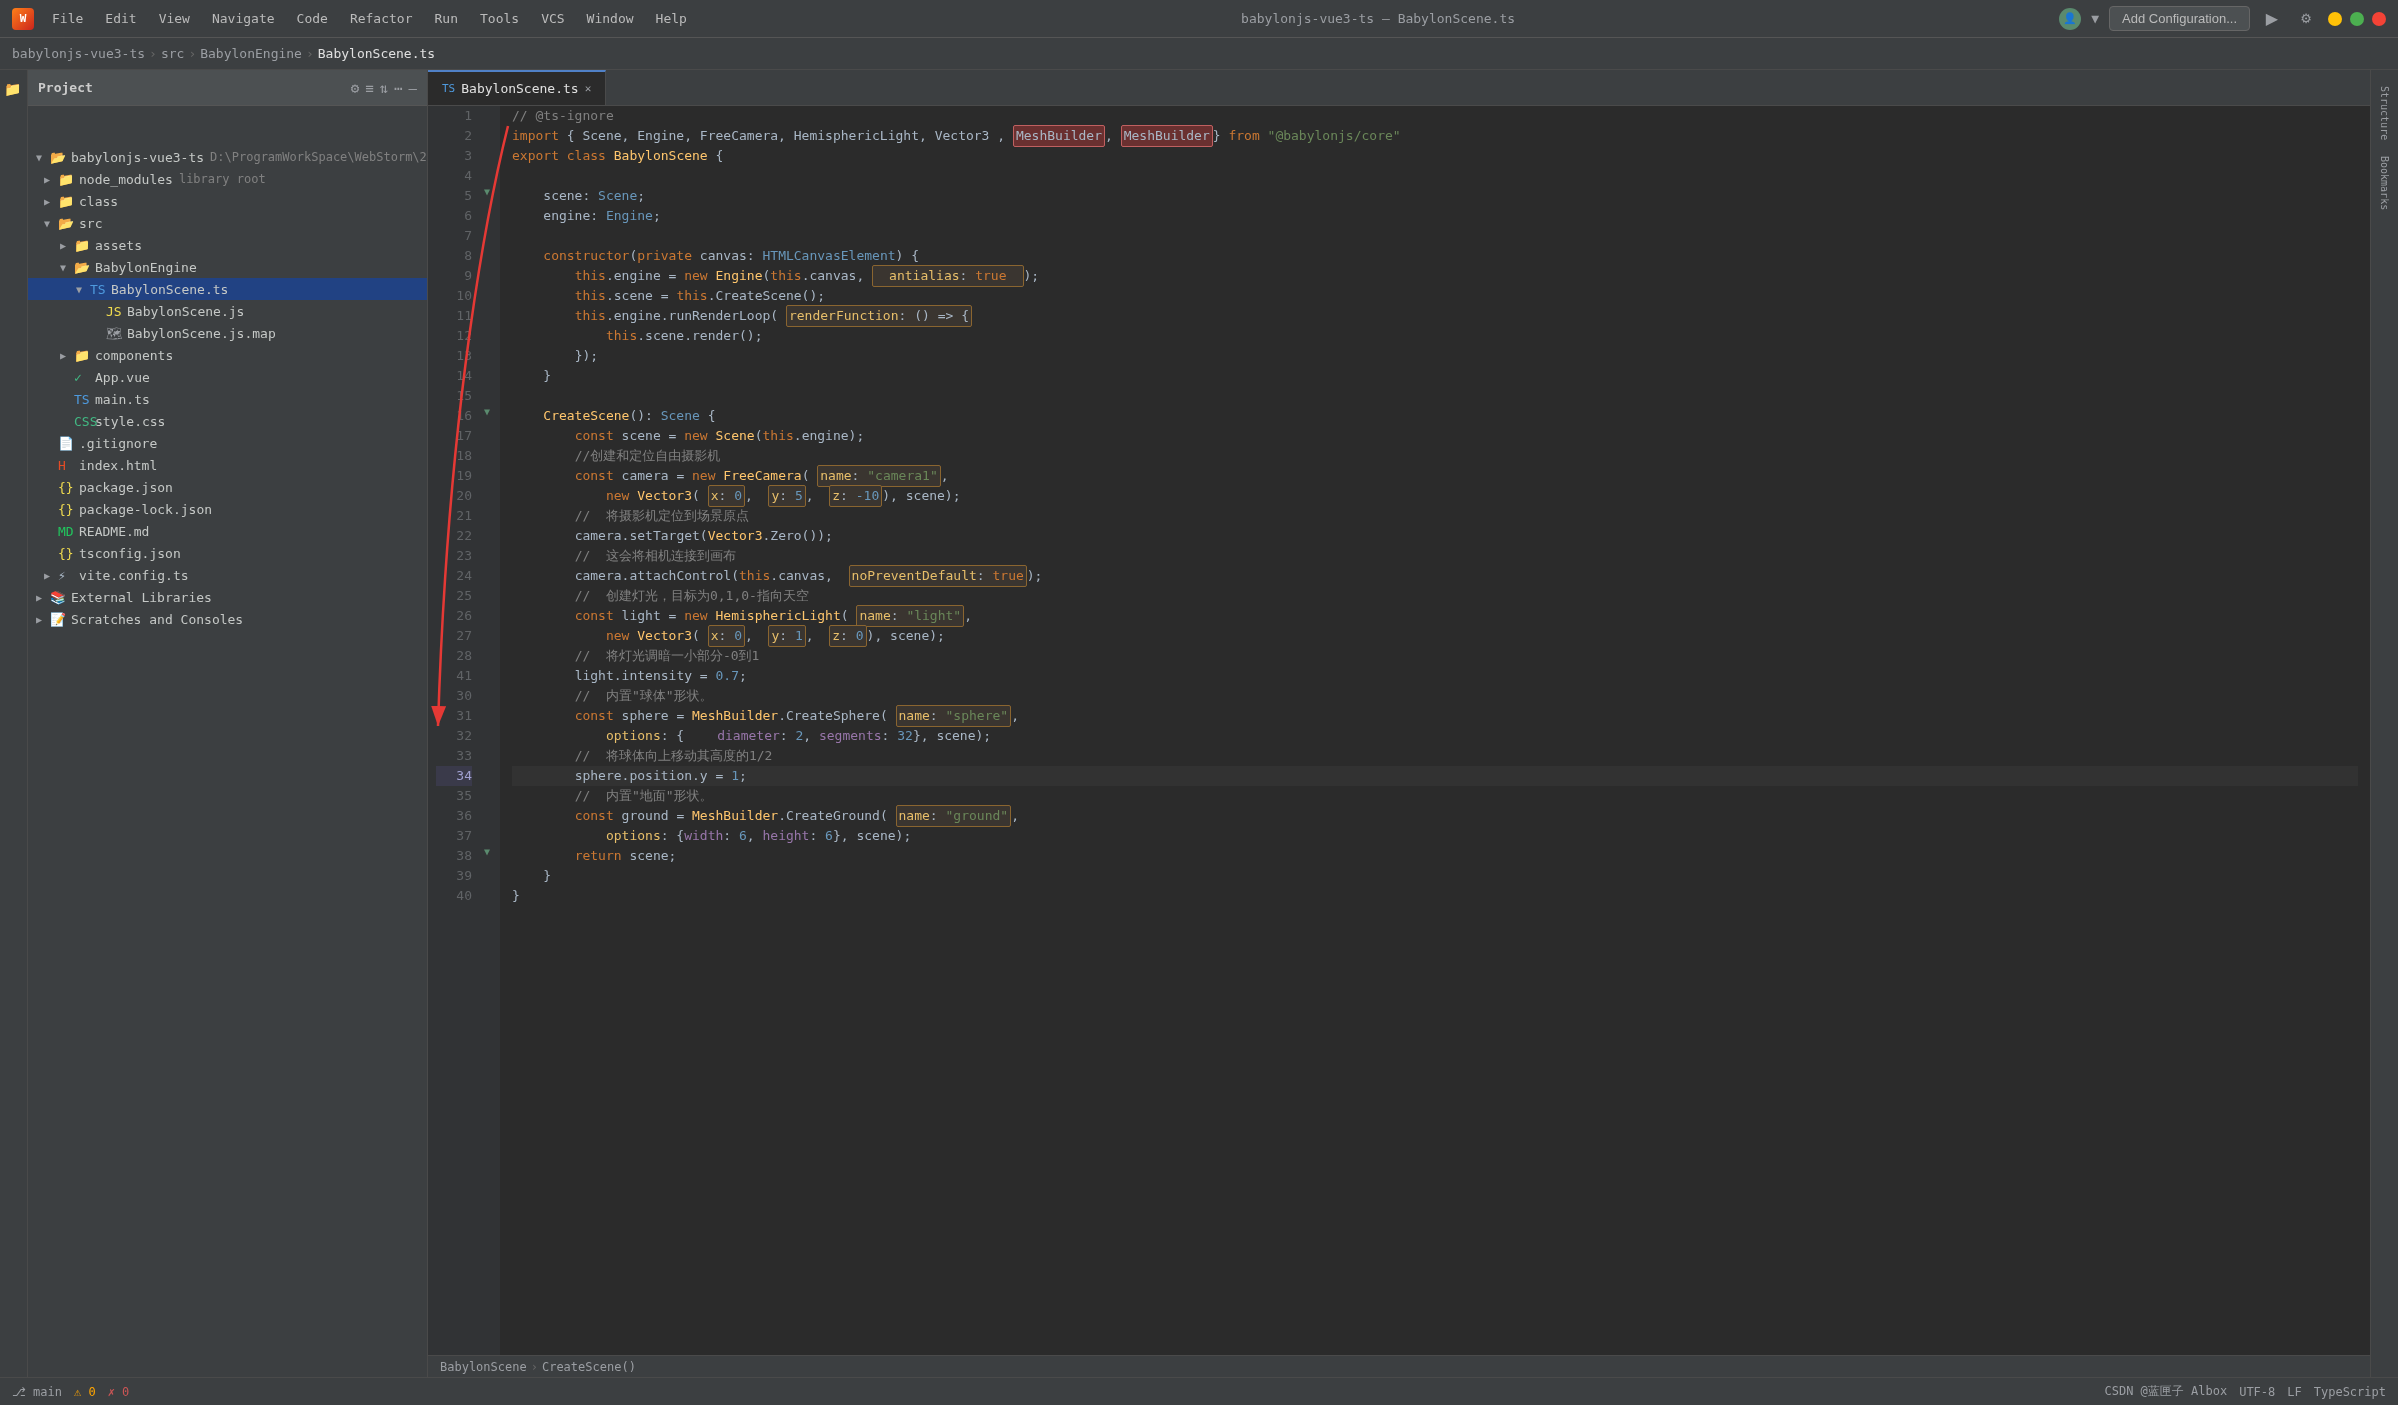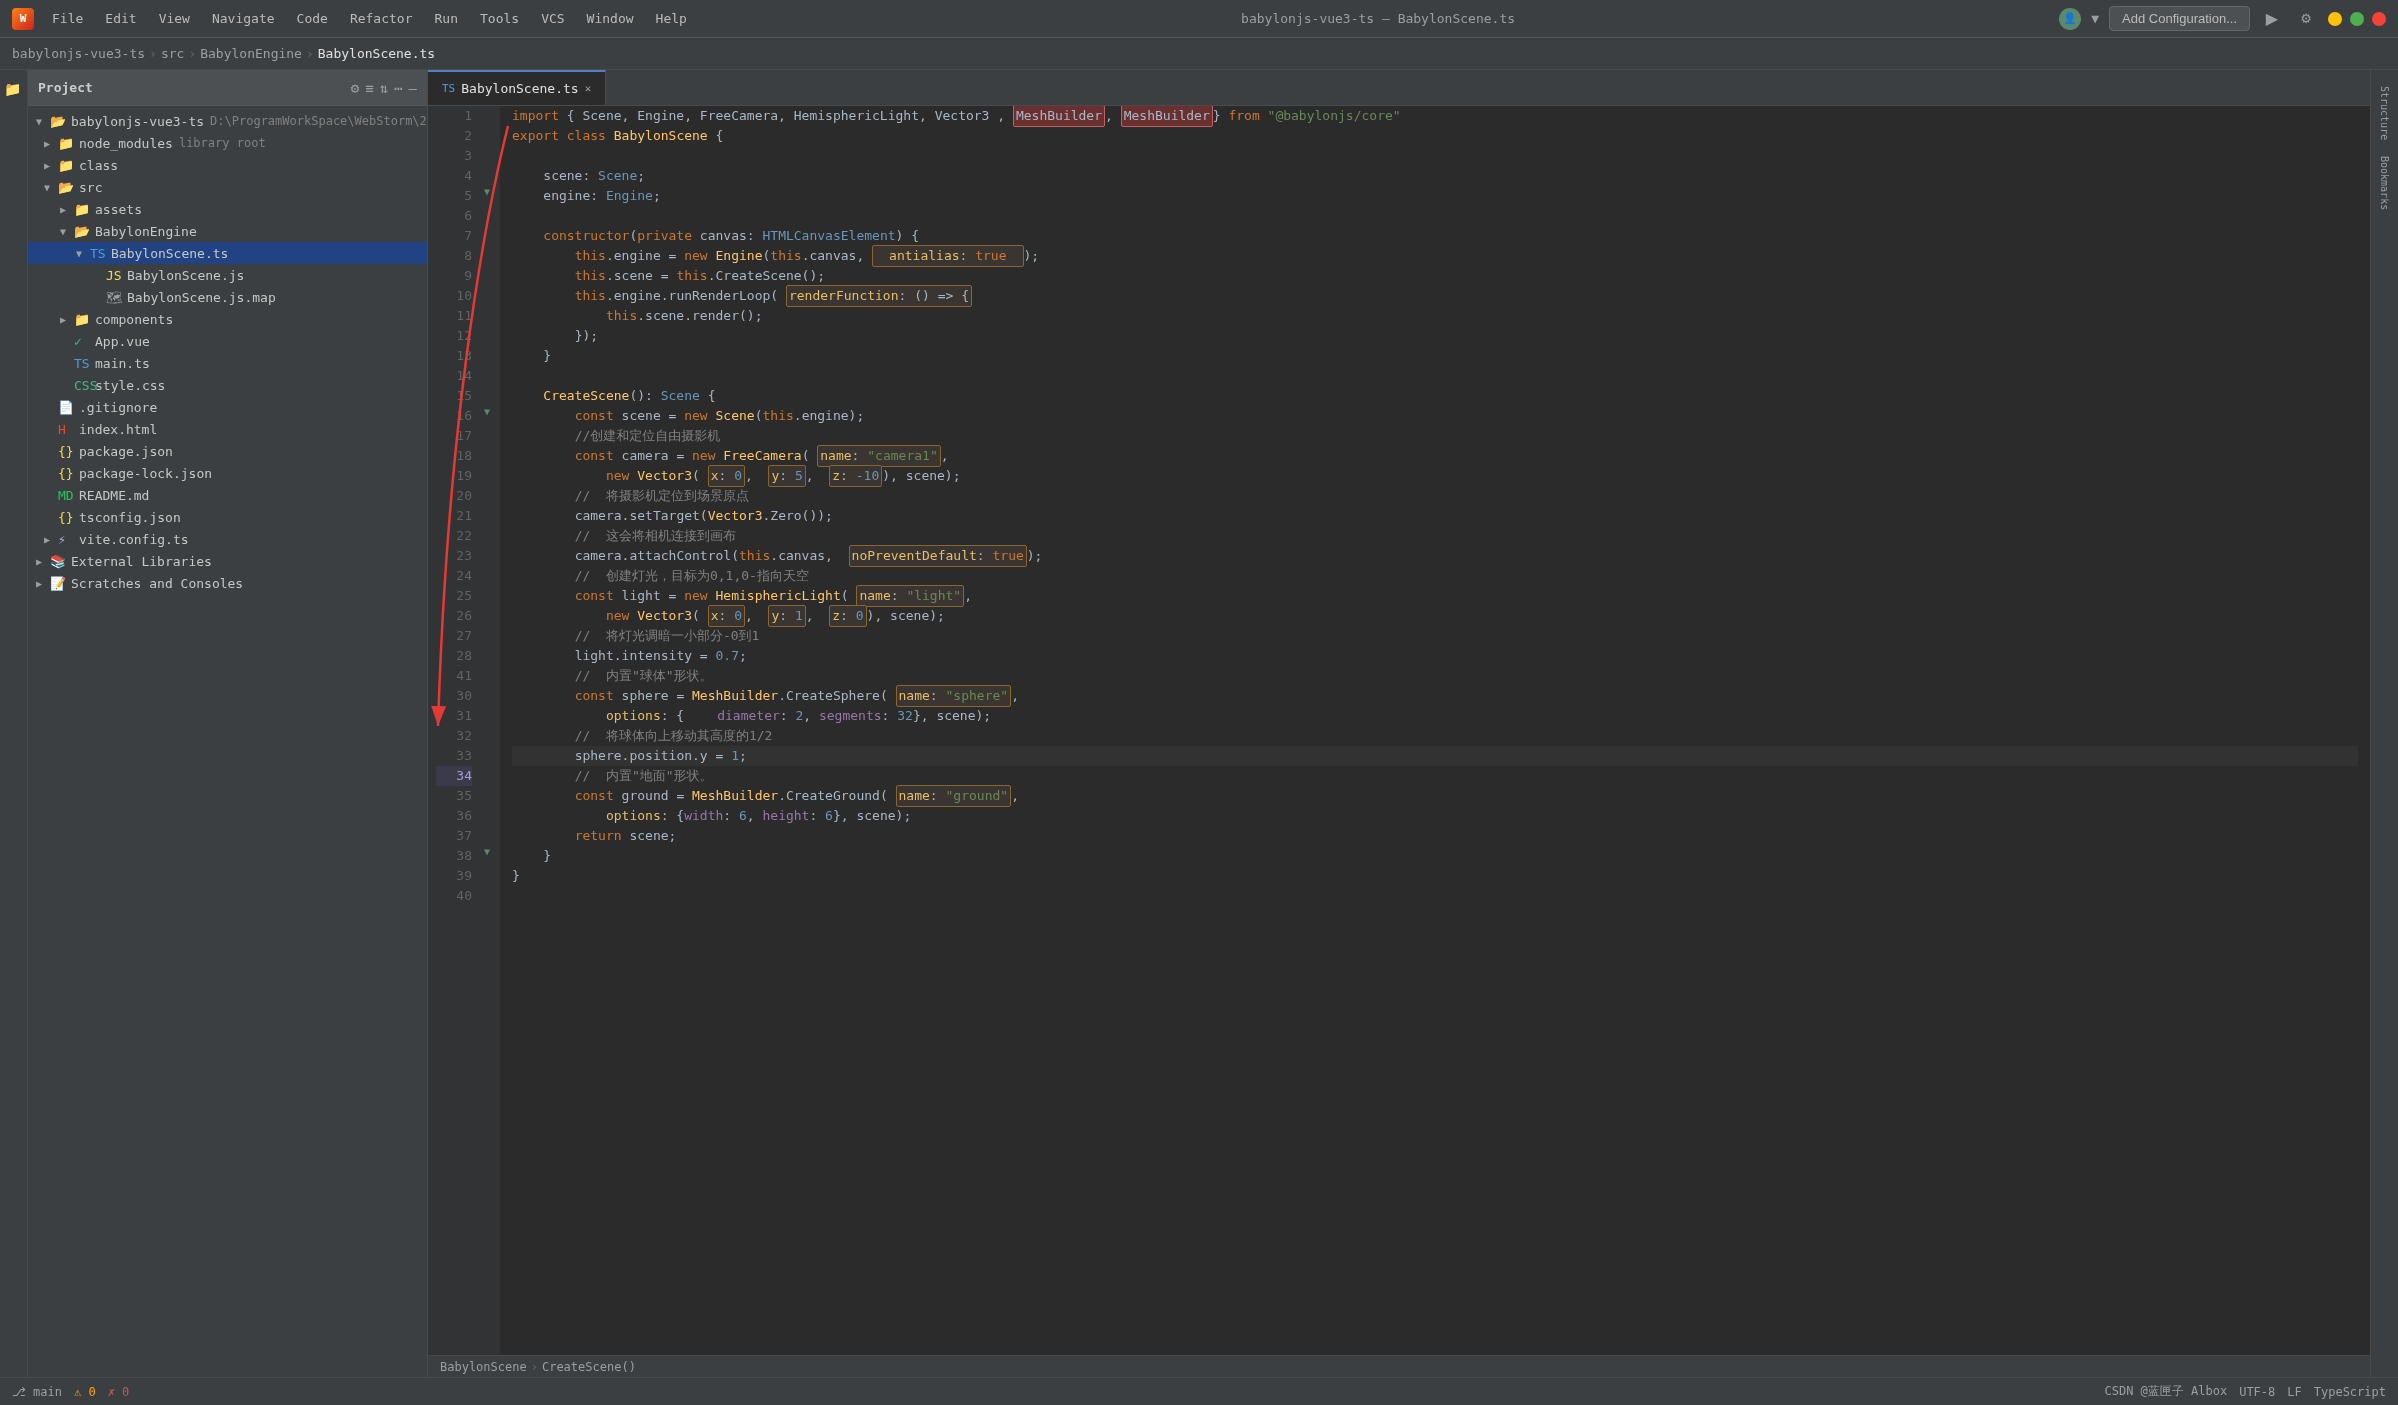--- a/index.html
+++ b/index.html
@@ -125,20 +125,21 @@
       font-size: 10px;
     }
 
     
     .project-panel {
       width: 400px;
       background: #3c3f41;
       border-right: 1px solid #4a4a4a;
       display: flex;
       flex-direction: column;
+      gap: 36px;
     }
     .panel-header {
       display: flex;
       align-items: center;
       justify-content: space-between;
       padding: 6px 10px;
       background: #4c5052;
       border-bottom: 1px solid #555;
       height: 36px;
     }
@@ -595,20 +596,23 @@
       </div>
 
       <div class="gutter">
         <span class="gutter-icon" style="top:80px;">▼</span>
         <span class="gutter-icon" style="top:300px;">▼</span>
         <span class="gutter-icon" style="top:740px;">▼</span>
       </div>
 
       <div class="code-content">
 
+        <div class="code-line">
+          <span class="cm">// @ts-ignore</span>
+        </div>
 
         <div class="code-line">
           <span class="kw">import </span>
           <span>{ Scene, Engine, FreeCamera, HemisphericLight, Vector3 , </span>
           <span class="mesh-hl">MeshBuilder</span>
           <span>, </span>
           <span class="mesh-hl">MeshBuilder</span>
           <span>} </span>
           <span class="kw">from </span>
           <span class="str">"@babylonjs/core"</span>

